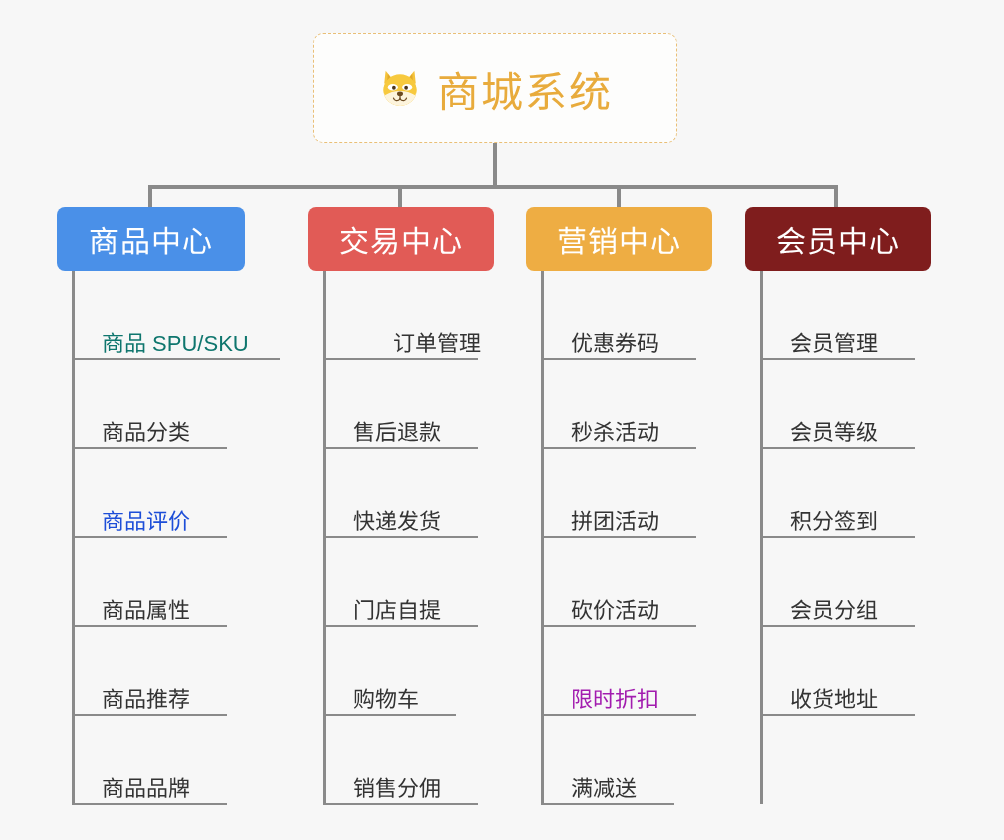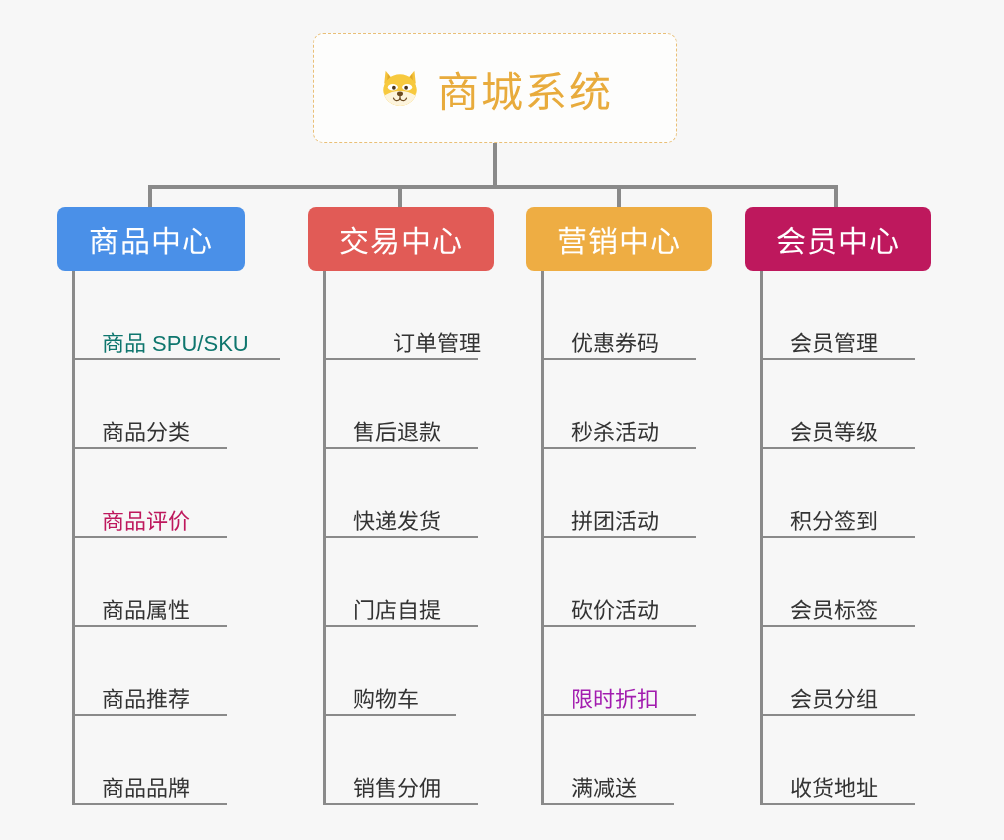--- a/index.html
+++ b/index.html
@@ -112,21 +112,21 @@
     <div class="spine" style="height: 533px; background: rgb(138, 138, 138);"></div>
     <div class="leaf">
       <span class="leaf-label" style="color: #0f766e;">商品 SPU/SKU</span>
       <span class="leaf-rule" style="width: 208px; background: rgb(138, 138, 138);"></span>
     </div>
     <div class="leaf">
       <span class="leaf-label" style="color: rgb(51, 51, 51);">商品分类</span>
       <span class="leaf-rule" style="width: 155px; background: rgb(138, 138, 138);"></span>
     </div>
     <div class="leaf">
-      <span class="leaf-label" style="color: #be185d;">商品评价</span>
+      <span class="leaf-label" style="color: #1d4ed8;">商品评价</span>
       <span class="leaf-rule" style="width: 155px; background: rgb(138, 138, 138);"></span>
     </div>
     <div class="leaf">
       <span class="leaf-label" style="color: rgb(51, 51, 51);">商品属性</span>
       <span class="leaf-rule" style="width: 155px; background: rgb(138, 138, 138);"></span>
     </div>
     <div class="leaf">
       <span class="leaf-label" style="color: rgb(51, 51, 51);">商品推荐</span>
       <span class="leaf-rule" style="width: 155px; background: rgb(138, 138, 138);"></span>
     </div>
@@ -191,42 +191,38 @@
     <div class="leaf">
       <span class="leaf-label" style="color: #a21caf;">限时折扣</span>
       <span class="leaf-rule" style="width: 155px; background: rgb(138, 138, 138);"></span>
     </div>
     <div class="leaf">
       <span class="leaf-label" style="color: rgb(51, 51, 51);">满减送</span>
       <span class="leaf-rule" style="width: 133px; background: rgb(138, 138, 138);"></span>
     </div>
   </div>
 
-  <div class="cat" style="left: 745px; width: 186px; background: #be185d; justify-content: center;">
+  <div class="cat" style="left: 745px; width: 186px; background: #7f1d1d; justify-content: center;">
     <span>会员中心</span>
   </div>
   <div class="col" style="left:760px;width:185px;">
     <div class="spine" style="height: 533px; background: rgb(138, 138, 138);"></div>
     <div class="leaf">
       <span class="leaf-label" style="color: rgb(51, 51, 51);">会员管理</span>
       <span class="leaf-rule" style="width: 155px; background: rgb(138, 138, 138);"></span>
     </div>
     <div class="leaf">
       <span class="leaf-label" style="color: rgb(51, 51, 51);">会员等级</span>
       <span class="leaf-rule" style="width: 155px; background: rgb(138, 138, 138);"></span>
     </div>
     <div class="leaf">
       <span class="leaf-label" style="color: rgb(51, 51, 51);">积分签到</span>
       <span class="leaf-rule" style="width: 155px; background: rgb(138, 138, 138);"></span>
     </div>
     <div class="leaf">
-      <span class="leaf-label" style="color: rgb(51, 51, 51);">会员标签</span>
-      <span class="leaf-rule" style="width: 155px; background: rgb(138, 138, 138);"></span>
-    </div>
-    <div class="leaf">
       <span class="leaf-label" style="color: rgb(51, 51, 51);">会员分组</span>
       <span class="leaf-rule" style="width: 155px; background: rgb(138, 138, 138);"></span>
     </div>
     <div class="leaf">
       <span class="leaf-label" style="color: rgb(51, 51, 51);">收货地址</span>
       <span class="leaf-rule" style="width: 155px; background: rgb(138, 138, 138);"></span>
     </div>
   </div>
 
 </div>

